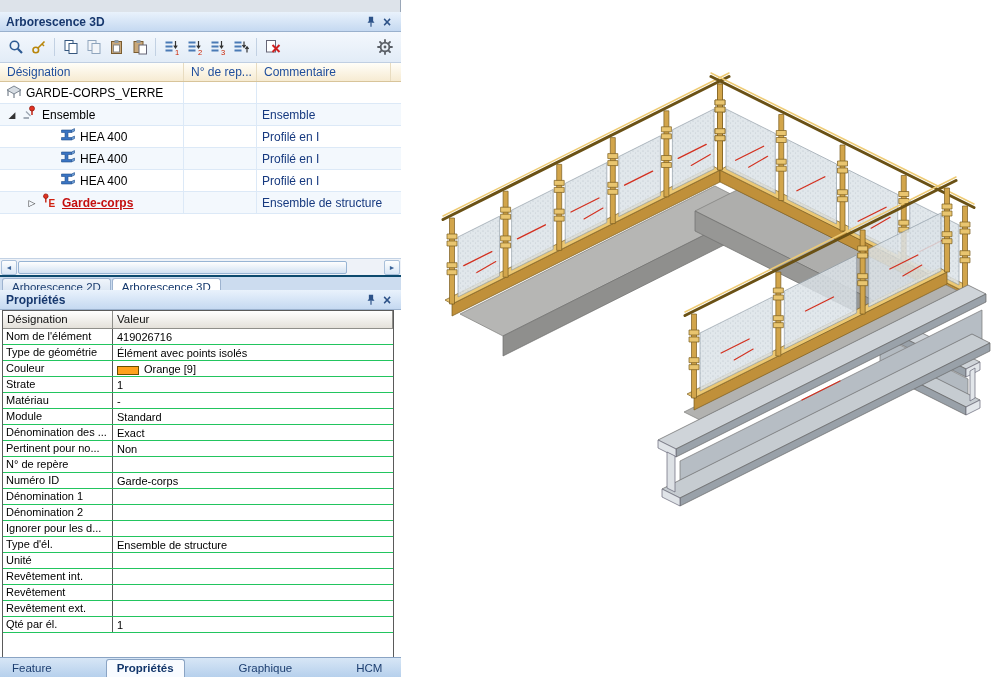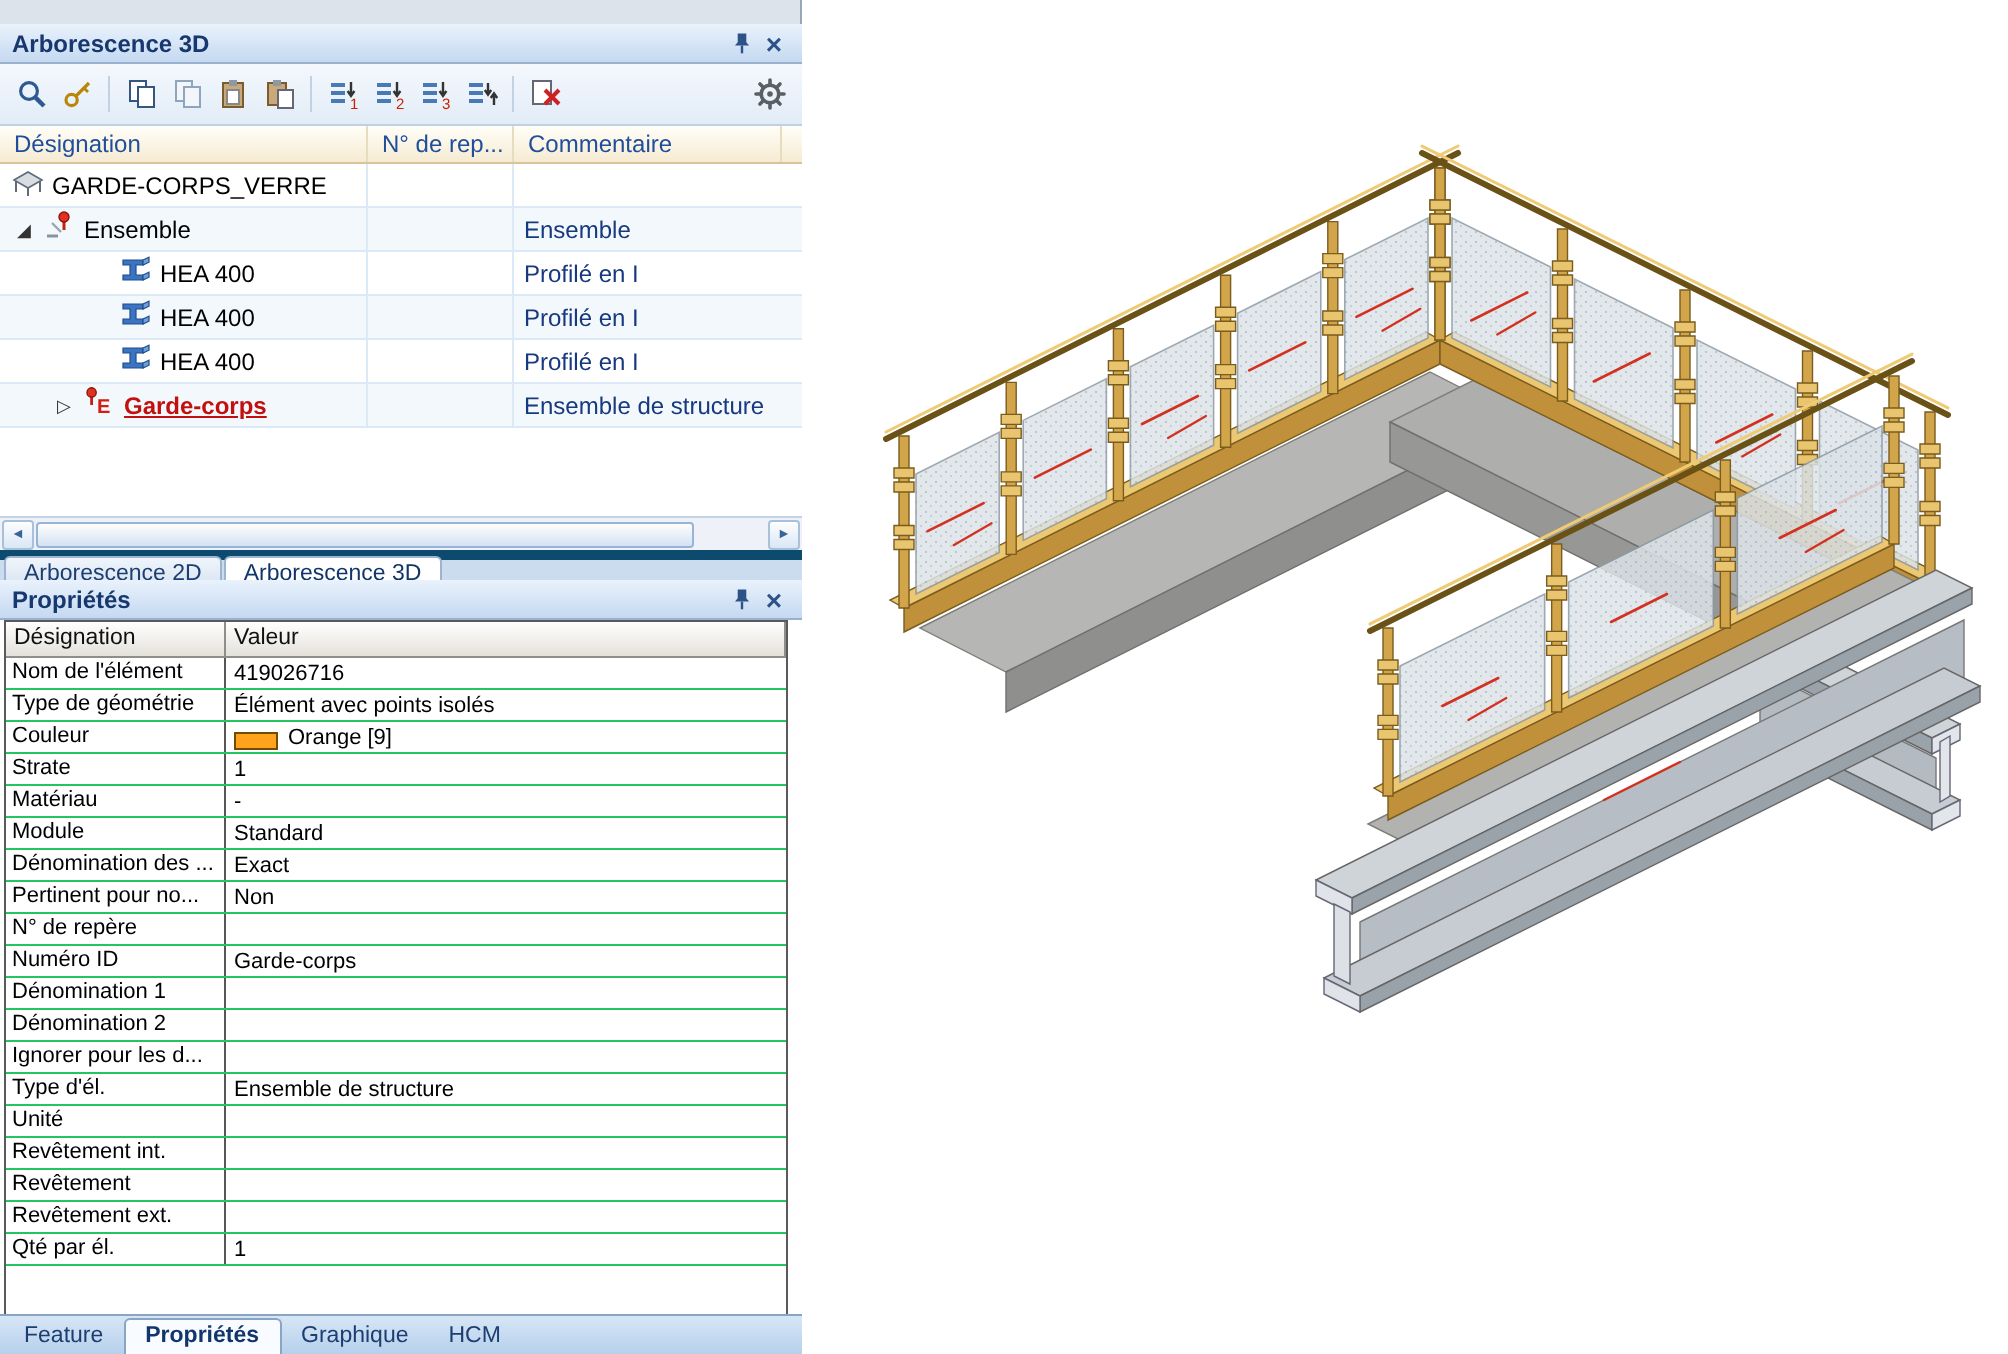--- a/index.html
+++ b/index.html
@@ -40,39 +40,39 @@
   .lbl{color:#000;}
   .lbl.red-link{color:#c40f0f;font-weight:bold;text-decoration:underline;}
 
   .hscroll{height:17px;display:flex;align-items:center;background:#eef2f8;border-top:1px solid #c3d2e4;padding:0 1px;}
   .sarr{width:16px;height:15px;font-size:7px;color:#3a6399;display:flex;align-items:center;justify-content:center;
         background:linear-gradient(#fdfefe,#d9e7f6);border:1px solid #a9c0da;border-radius:2px;}
   .strack{flex:1;position:relative;height:15px;margin:0 1px;}
   .sthumb{position:absolute;left:0;top:1px;height:13px;width:90%;background:linear-gradient(#fefefe,#d3e2f3);
           border:1px solid #97b4d4;border-radius:2px;}
 
-  .tabstrip{height:21px;background:#ccdcef;border-top:5px solid #0c4a6e;display:flex;align-items:flex-end;padding:0 2px;gap:1px;}
+  .tabstrip{height:21px;background:#ccdcef;border-top:2px solid #0c4a6e;display:flex;align-items:flex-end;padding:0 2px;gap:1px;}
   .tab{font-size:11.5px;color:#1c3e70;padding:2px 9px 3px;background:linear-gradient(#f0f5fb,#d2e0f0);
        border:1px solid #9db3cf;border-bottom:none;border-radius:3px 3px 0 0;white-space:nowrap;}
   .tab.active{background:#ffffff;color:#12366b;}
 
   .pgrid{position:absolute;left:2px;top:20px;width:392px;bottom:0;background:#fff;border:1px solid #5a5a5a;border-bottom:none;}
   .phead{display:flex;height:18px;}
   .ph{background:linear-gradient(#ffffff,#e4e1da);border-right:1px solid #8f8f8a;border-bottom:1px solid #8f8f8a;
       font-size:11.5px;color:#111;padding:2px 4px;white-space:nowrap;overflow:hidden;}
   .ph0{width:110px;} .ph1{flex:1;}
   .prow{display:flex;height:16px;border-bottom:1px solid #22c55e;background:#fff;}
   .pl{width:110px;border-right:1px solid #565656;padding:1px 3px;font-size:11px;white-space:nowrap;overflow:hidden;}
   .pv{flex:1;padding:1px 4px;font-size:11px;white-space:nowrap;overflow:hidden;display:flex;align-items:flex-end;}
   .swatch{display:inline-block;width:22px;height:9px;border:1px solid #6b4e00;margin-right:5px;flex:0 0 auto;}
   .pfill{height:24px;background:#fff;}
 
   .bottom-tabstrip{position:absolute;left:0;top:657px;width:401px;height:20px;
       background:linear-gradient(#d7e6f6,#b6d0ec);border-top:1px solid #8aa4c4;
-      display:flex;align-items:flex-end;padding:0 2px;}
+      display:flex;align-items:flex-end;padding:0 2px;gap:44px;}
   .btab{font-size:11.5px;color:#1c3e70;padding:2px 10px 3px;white-space:nowrap;}
   .btab.active{background:#f8fbff;border:1px solid #8aa4c4;border-bottom:none;border-radius:3px 3px 0 0;
       font-weight:bold;color:#12366b;}
 
   .viewport{position:absolute;left:402px;top:0;width:602px;height:677px;background:#ffffff;}
 </style>
 </head>
 <body>
 
 <div class="left-dock">

